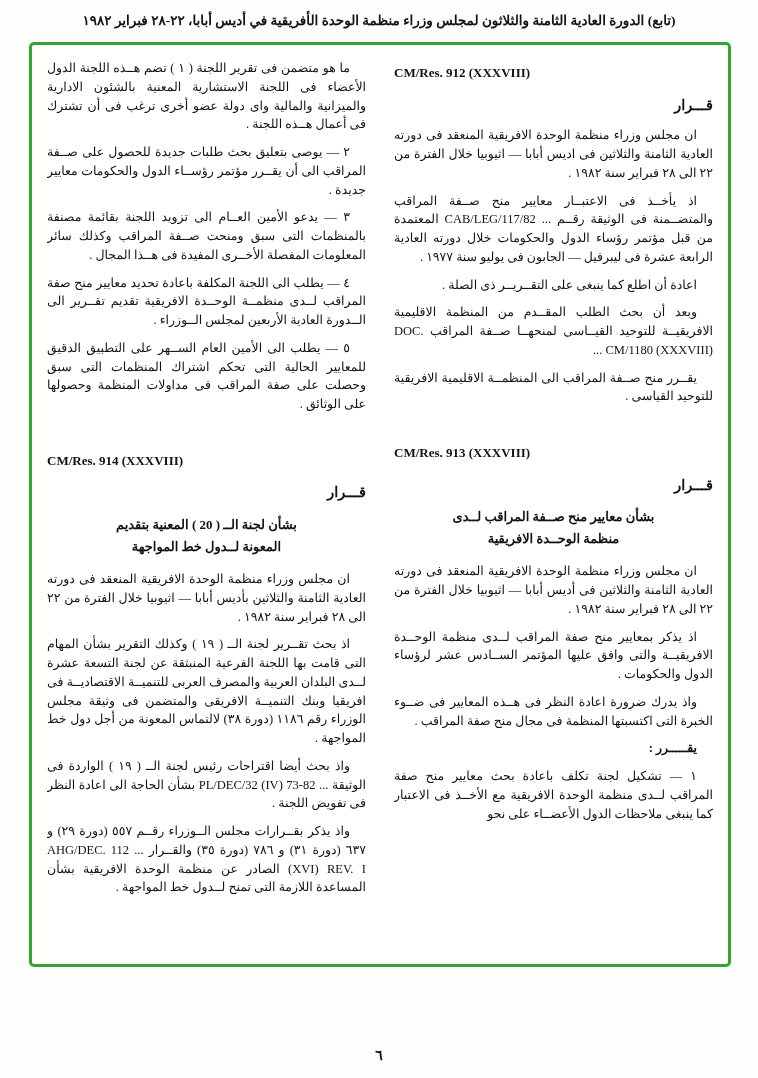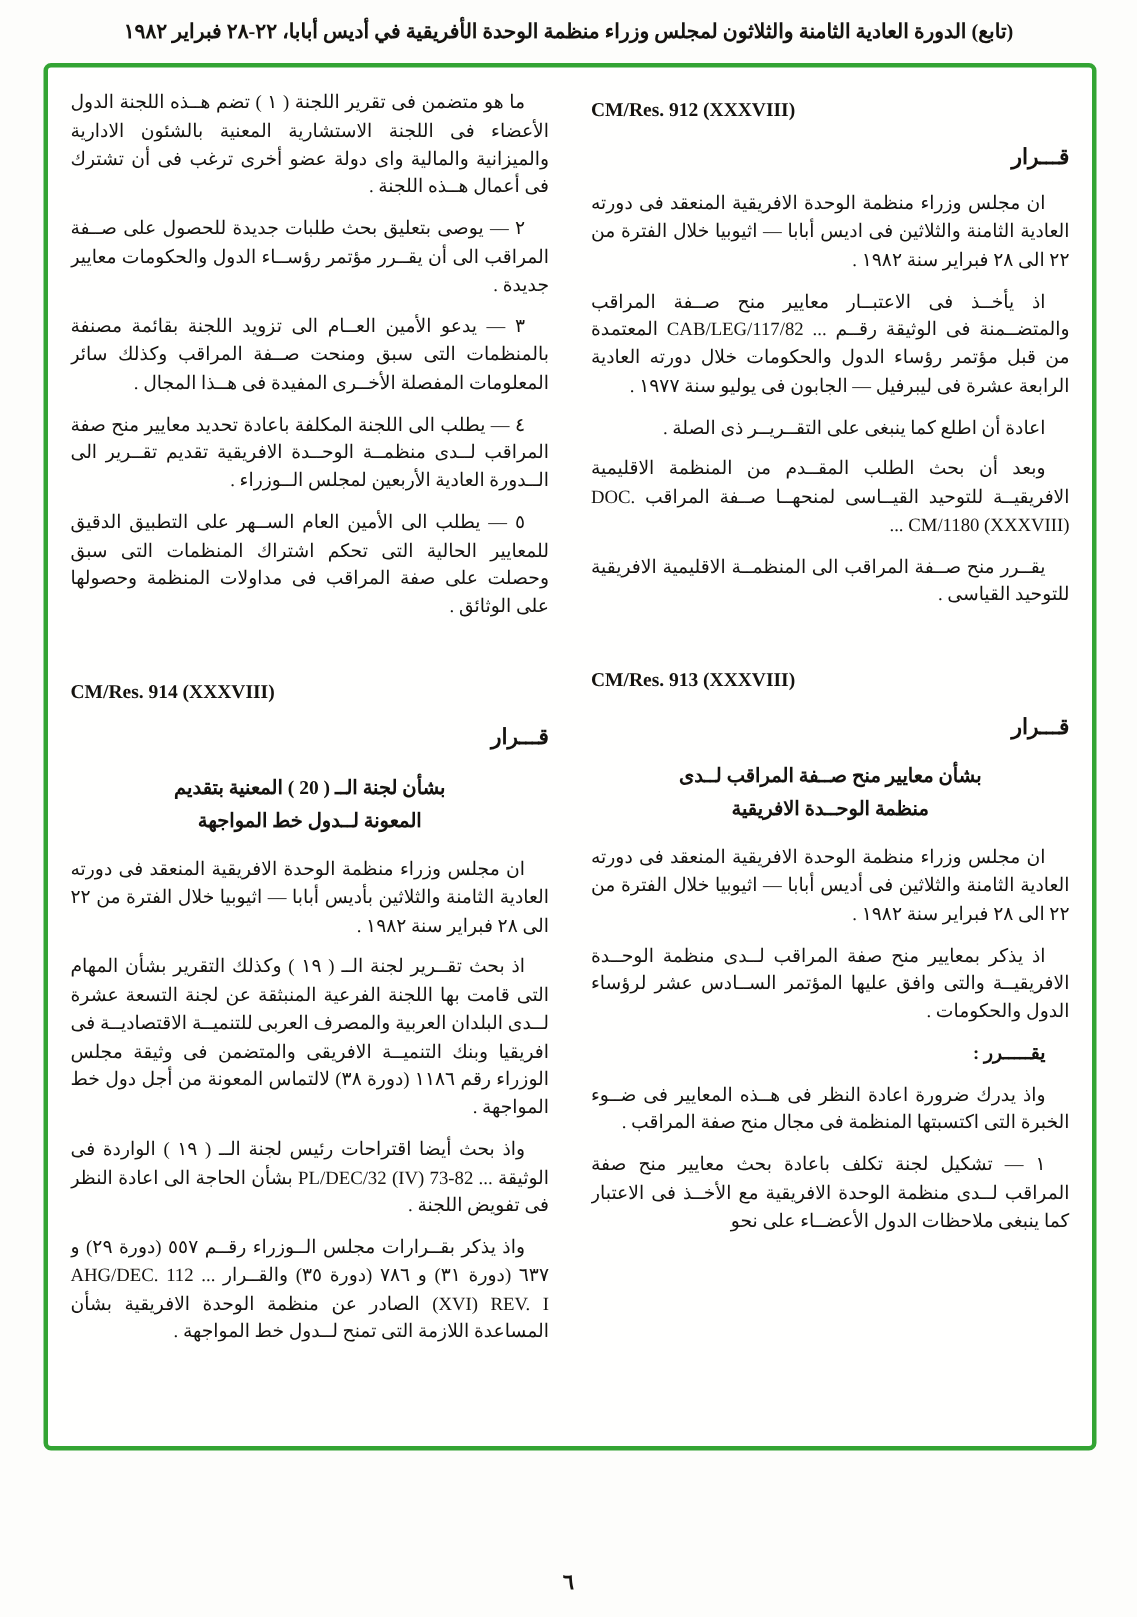--- a/index.html
+++ b/index.html
@@ -94,22 +94,22 @@
           <div class="block block-para" lang="ar" dir="rtl">اذ يأخــذ فى الاعتبــار معايير منح صــفة المراقب والمتضــمنة فى الوثيقة رقــم ... CAB/LEG/117/82 المعتمدة من قبل مؤتمر رؤساء الدول والحكومات خلال دورته العادية الرابعة عشرة فى ليبرفيل — الجابون فى يوليو سنة ١٩٧٧ .</div>
           <div class="block block-para" lang="ar" dir="rtl">اعادة أن اطلع كما ينبغى على التقــريــر ذى الصلة .</div>
           <div class="block block-para" lang="ar" dir="rtl">وبعد أن بحث الطلب المقــدم من المنظمة الاقليمية الافريقيــة للتوحيد القيــاسى لمنحهــا صــفة المراقب DOC. CM/1180 (XXXVIII) ...</div>
           <div class="block block-para" lang="ar" dir="rtl">يقــرر منح صــفة المراقب الى المنظمــة الاقليمية الافريقية للتوحيد القياسى .</div>
           <div class="block block-ref">CM/Res. 913 (XXXVIII)</div>
           <div class="block block-title" lang="ar" dir="rtl">قـــرار</div>
           <div class="block block-subtitle" lang="ar" dir="rtl">بشأن معايير منح صــفة المراقب لــدى
 منظمة الوحــدة الافريقية</div>
           <div class="block block-para" lang="ar" dir="rtl">ان مجلس وزراء منظمة الوحدة الافريقية المنعقد فى دورته العادية الثامنة والثلاثين فى أديس أبابا — اثيوبيا خلال الفترة من ٢٢ الى ٢٨ فبراير سنة ١٩٨٢ .</div>
           <div class="block block-para" lang="ar" dir="rtl">اذ يذكر بمعايير منح صفة المراقب لــدى منظمة الوحــدة الافريقيــة والتى وافق عليها المؤتمر الســادس عشر لرؤساء الدول والحكومات .</div>
+          <div class="block block-para" lang="ar" dir="rtl">واذ يدرك ضرورة اعادة النظر فى هــذه المعايير فى ضــوء الخبرة التى اكتسبتها المنظمة فى مجال منح صفة المراقب .</div>
           <div class="block block-decide" lang="ar" dir="rtl">يقـــــرر :</div>
-          <div class="block block-para" lang="ar" dir="rtl">واذ يدرك ضرورة اعادة النظر فى هــذه المعايير فى ضــوء الخبرة التى اكتسبتها المنظمة فى مجال منح صفة المراقب .</div>
           <div class="block block-para" lang="ar" dir="rtl">١ — تشكيل لجنة تكلف باعادة بحث معايير منح صفة المراقب لــدى منظمة الوحدة الافريقية مع الأخــذ فى الاعتبار كما ينبغى ملاحظات الدول الأعضــاء على نحو</div>
         </div>
       <div class="column" id="col-left">
           <div class="block block-para" lang="ar" dir="rtl">ما هو متضمن فى تقرير اللجنة ( ١ ) تضم هــذه اللجنة الدول الأعضاء فى اللجنة الاستشارية المعنية بالشئون الادارية والميزانية والمالية واى دولة عضو أخرى ترغب فى أن تشترك فى أعمال هــذه اللجنة .</div>
           <div class="block block-para" lang="ar" dir="rtl">٢ — يوصى بتعليق بحث طلبات جديدة للحصول على صــفة المراقب الى أن يقــرر مؤتمر رؤســاء الدول والحكومات معايير جديدة .</div>
           <div class="block block-para" lang="ar" dir="rtl">٣ — يدعو الأمين العــام الى تزويد اللجنة بقائمة مصنفة بالمنظمات التى سبق ومنحت صــفة المراقب وكذلك سائر المعلومات المفصلة الأخــرى المفيدة فى هــذا المجال .</div>
           <div class="block block-para" lang="ar" dir="rtl">٤ — يطلب الى اللجنة المكلفة باعادة تحديد معايير منح صفة المراقب لــدى منظمــة الوحــدة الافريقية تقديم تقــرير الى الــدورة العادية الأربعين لمجلس الــوزراء .</div>
           <div class="block block-para" lang="ar" dir="rtl">٥ — يطلب الى الأمين العام الســهر على التطبيق الدقيق للمعايير الحالية التى تحكم اشتراك المنظمات التى سبق وحصلت على صفة المراقب فى مداولات المنظمة وحصولها على الوثائق .</div>
           <div class="block block-ref">CM/Res. 914 (XXXVIII)</div>
           <div class="block block-title" lang="ar" dir="rtl">قـــرار</div>

